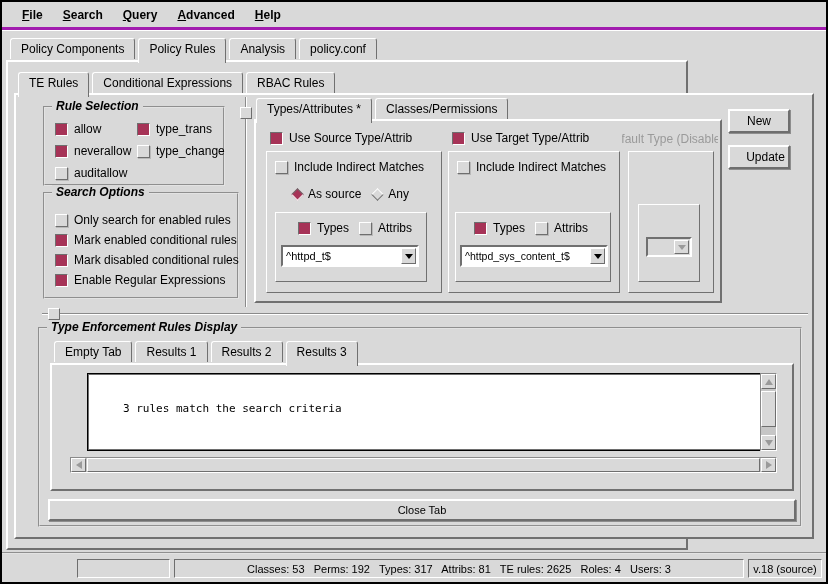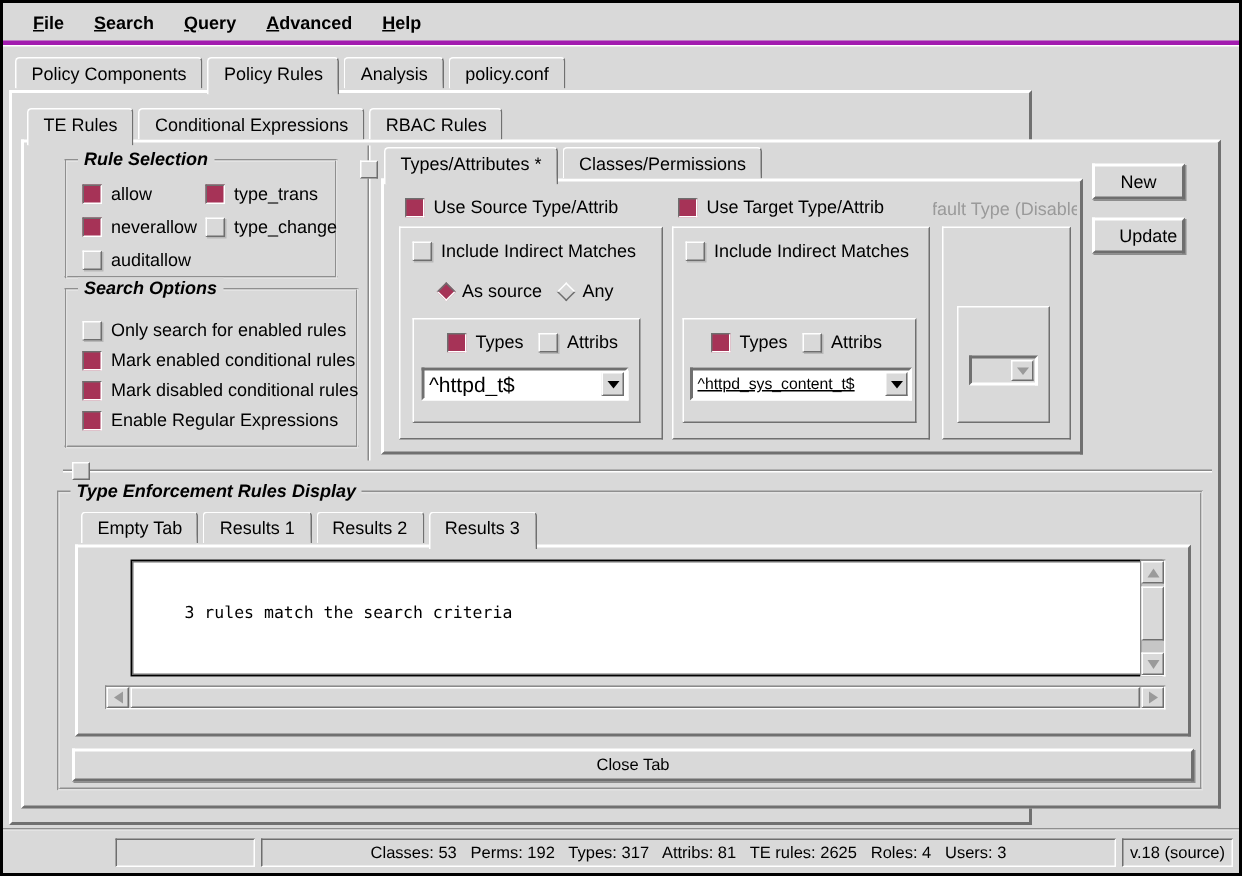--- a/index.html
+++ b/index.html
@@ -43,21 +43,21 @@
     box-shadow:1px 1px 0 rgba(0,0,0,0.15); }
   .cb.on { background:#a63357; border-color:#6e6e6e #ffffff #ffffff #6e6e6e; box-shadow:none; }
   .rad { width:9px; height:9px; flex:0 0 9px; margin:0 6px 0 2px; transform:rotate(45deg);
     background:#d9d9d9; border:1px solid; border-color:#ffffff #6e6e6e #6e6e6e #ffffff; }
   .rad.on { background:#a63357; border-color:#6e6e6e #ffffff #ffffff #6e6e6e; }
   .dimlabel { color:#9a9a9a; }
 
   
   .combo { position:absolute; height:22px; background:#fff; display:flex; align-items:center;
     border:2px solid; border-color:#707070 #ffffff #ffffff #707070; }
-  .combo .val { flex:1; padding-left:3px; overflow:hidden; white-space:nowrap; font-size:14px; }
+  .combo .val { flex:1; padding-left:3px; overflow:hidden; white-space:nowrap; font-size:11px; }
   .combo .arrowbtn { width:15px; align-self:stretch; margin:1px; background:#d9d9d9;
     border:1px solid; border-color:#ffffff #6e6e6e #6e6e6e #ffffff;
     display:flex; align-items:center; justify-content:center; }
   .tri-down { width:0; height:0; border-left:4px solid transparent; border-right:4px solid transparent;
     border-top:5px solid #000; }
   .combo.disabled { background:#d9d9d9; }
   .combo.disabled .tri-down { border-top-color:#9a9a9a; }
 
   
   .btn { position:absolute; background:#d9d9d9; border:2px solid;
@@ -240,21 +240,21 @@
             <span>Include Indirect Matches</span>
           </div>
           <div class="abs raised1" style="left:6px; top:60px; width:156px; height:70px;">
             <div class="cbrow" style="left:18px; top:8px;">
               <span class="cb on"></span>
               <span>Types</span>
               <span style="width:10px;"></span>
               <span class="cb"></span>
               <span>Attribs</span>
             </div>
-            <div class="combo" style="left:4px; top:32px; width:148px;text-decoration:underline;">
+            <div class="combo" style="left:4px; top:32px; width:148px;">
               <span class="val" style="font-size:10.5px;">^httpd_sys_content_t$</span>
               <span class="arrowbtn">
                   <span class="tri-down"></span>
                 </span>
             </div>
           </div>
         </div>
 
         <div class="abs raised1" style="left:372px; top:30px; width:86px; height:142px;">
           <div class="abs raised1" style="left:9px; top:52px; width:62px; height:78px;">

